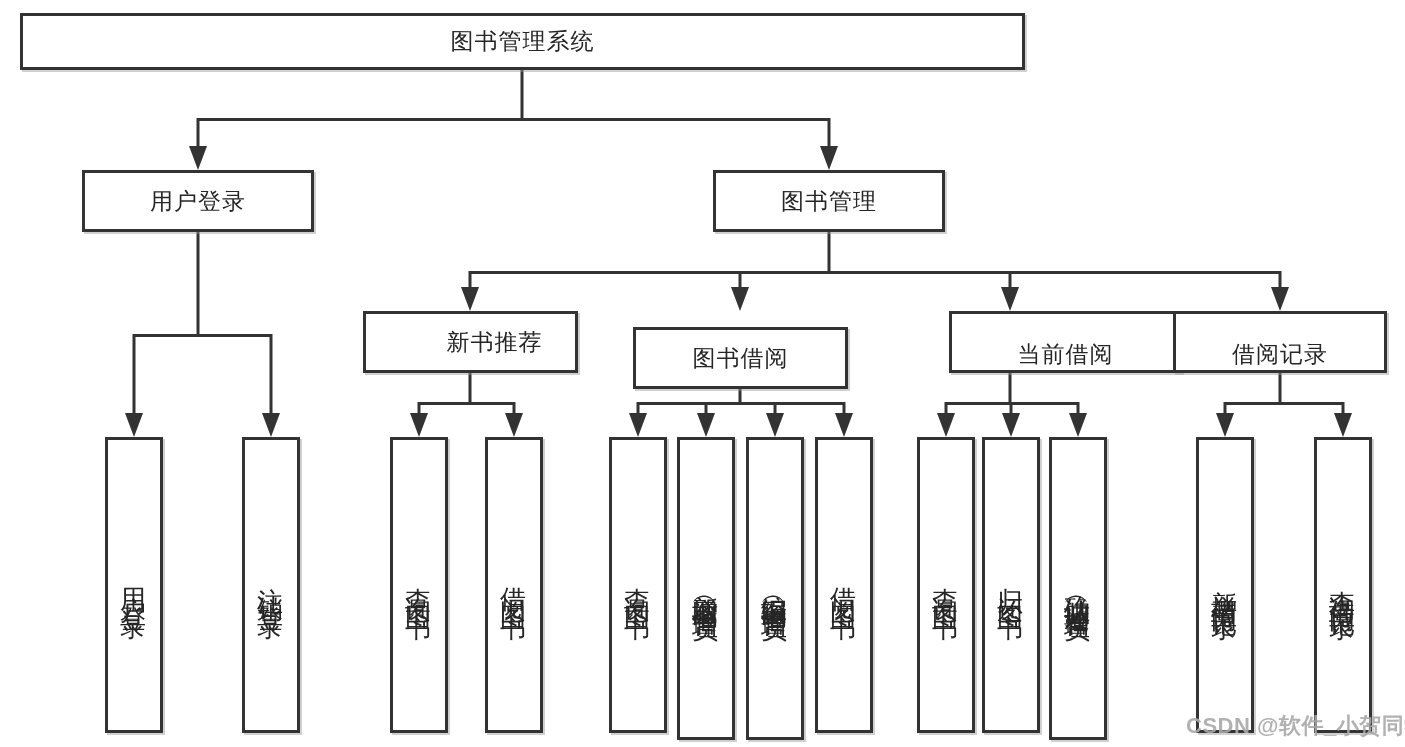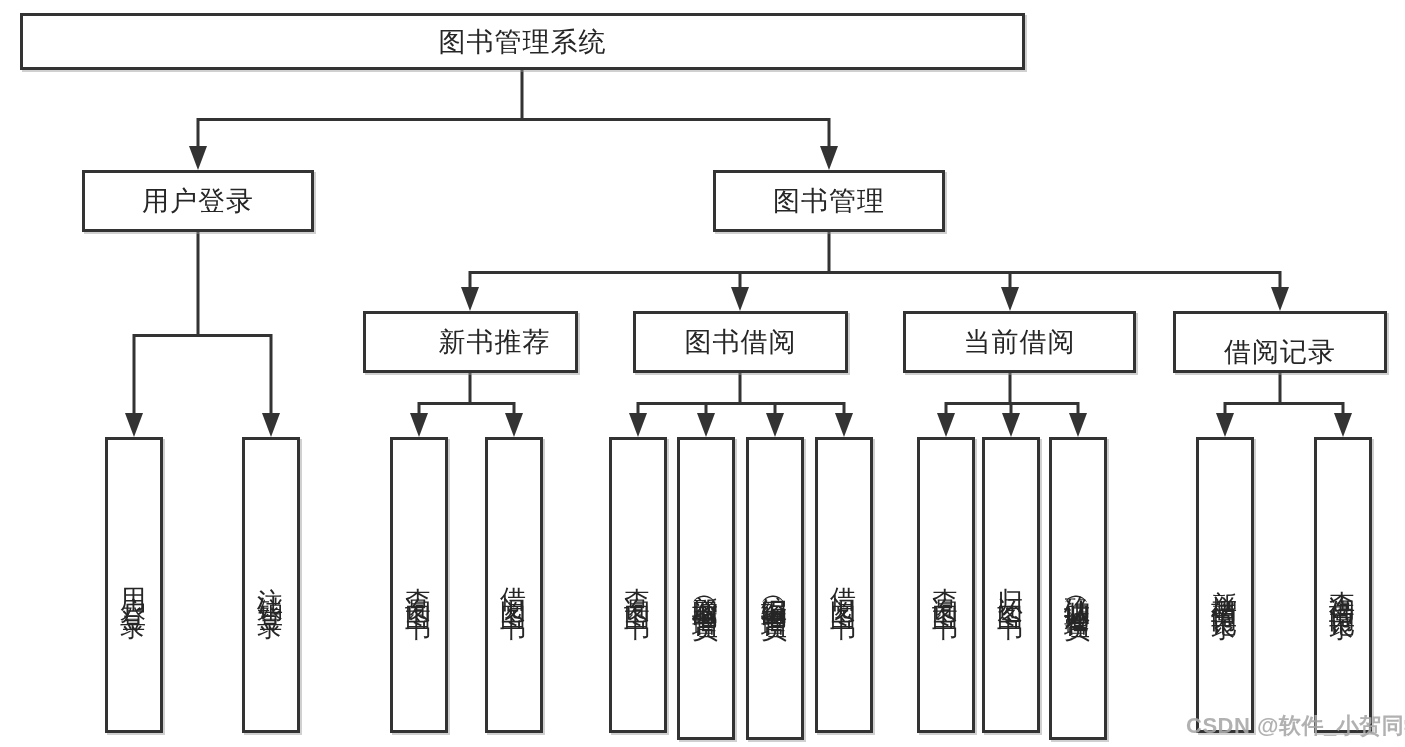--- a/index.html
+++ b/index.html
@@ -22,21 +22,21 @@
     position: absolute;
     background: #ffffff;
     border: 3px solid #333333;
     box-shadow: 2px 2px 0 rgba(150,150,150,0.45);
     display: flex;
     align-items: center;
     justify-content: center;
     z-index: 1;
   }
   .box .lbl {
-    font-size: 27px;
+    font-size: 23px;
     letter-spacing: 1px;
     color: #262626;
     white-space: nowrap;
   }
   .leaf .lbl {
     writing-mode: vertical-rl;
     text-orientation: mixed;
     font-size: 26px;
     letter-spacing: 9px;
     white-space: nowrap;
@@ -113,24 +113,24 @@
   <div class="box" style="left:82px; top:170px; width:232px; height:62px;">
     <span class="lbl">用户登录</span>
   </div>
   <div class="box" style="left:713px; top:170px; width:232px; height:62px;">
     <span class="lbl">图书管理</span>
   </div>
 
   <div class="box" style="left:363px; top:311px; width:215px; height:62px;padding-left:48px;">
     <span class="lbl">新书推荐</span>
   </div>
-  <div class="box" style="left:633px; top:311px; width:215px; height:62px;">
+  <div class="box" style="left:633px; top:327px; width:215px; height:62px;">
     <span class="lbl">图书借阅</span>
   </div>
-  <div class="box" style="left:903px; top:311px; width:233px; height:62px;">
+  <div class="box" style="left:949px; top:311px; width:233px; height:62px;align-items:flex-end;">
     <span class="lbl">当前借阅</span>
   </div>
   <div class="box" style="left:1173px; top:311px; width:214px; height:62px;align-items:flex-end;">
     <span class="lbl">借阅记录</span>
   </div>
 
   <div class="box leaf" style="left:105px; top:437px; width:58px; height:296px;">
     <span class="lbl">用户登录</span>
   </div>
   <div class="box leaf" style="left:242px; top:437px; width:58px; height:296px;">

